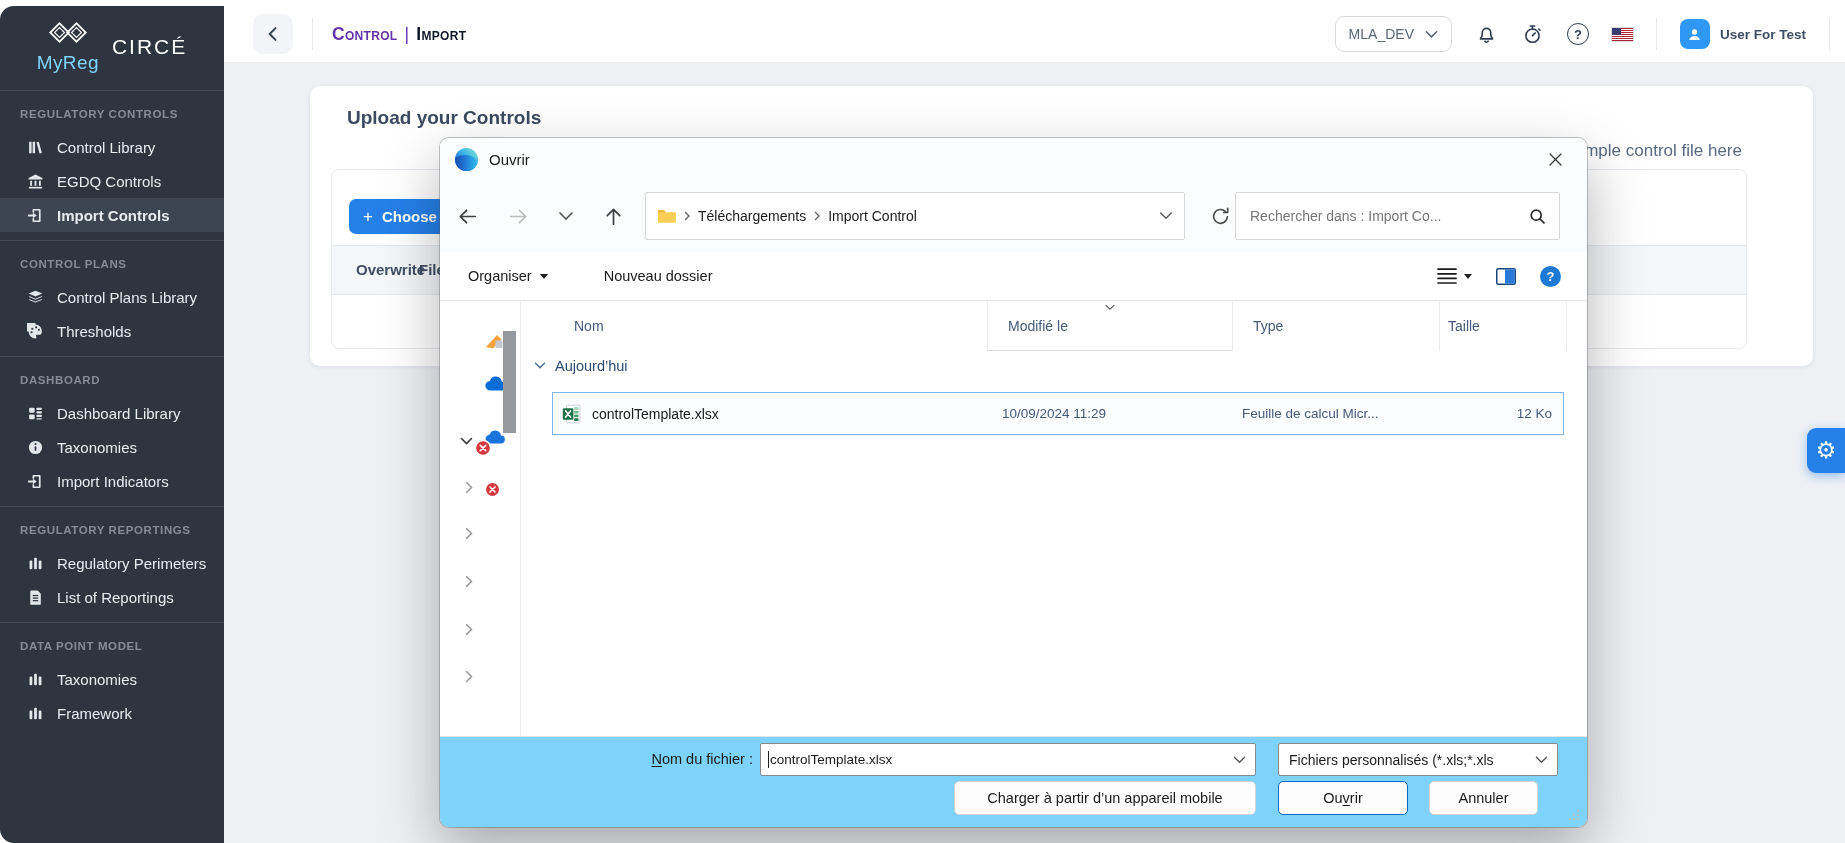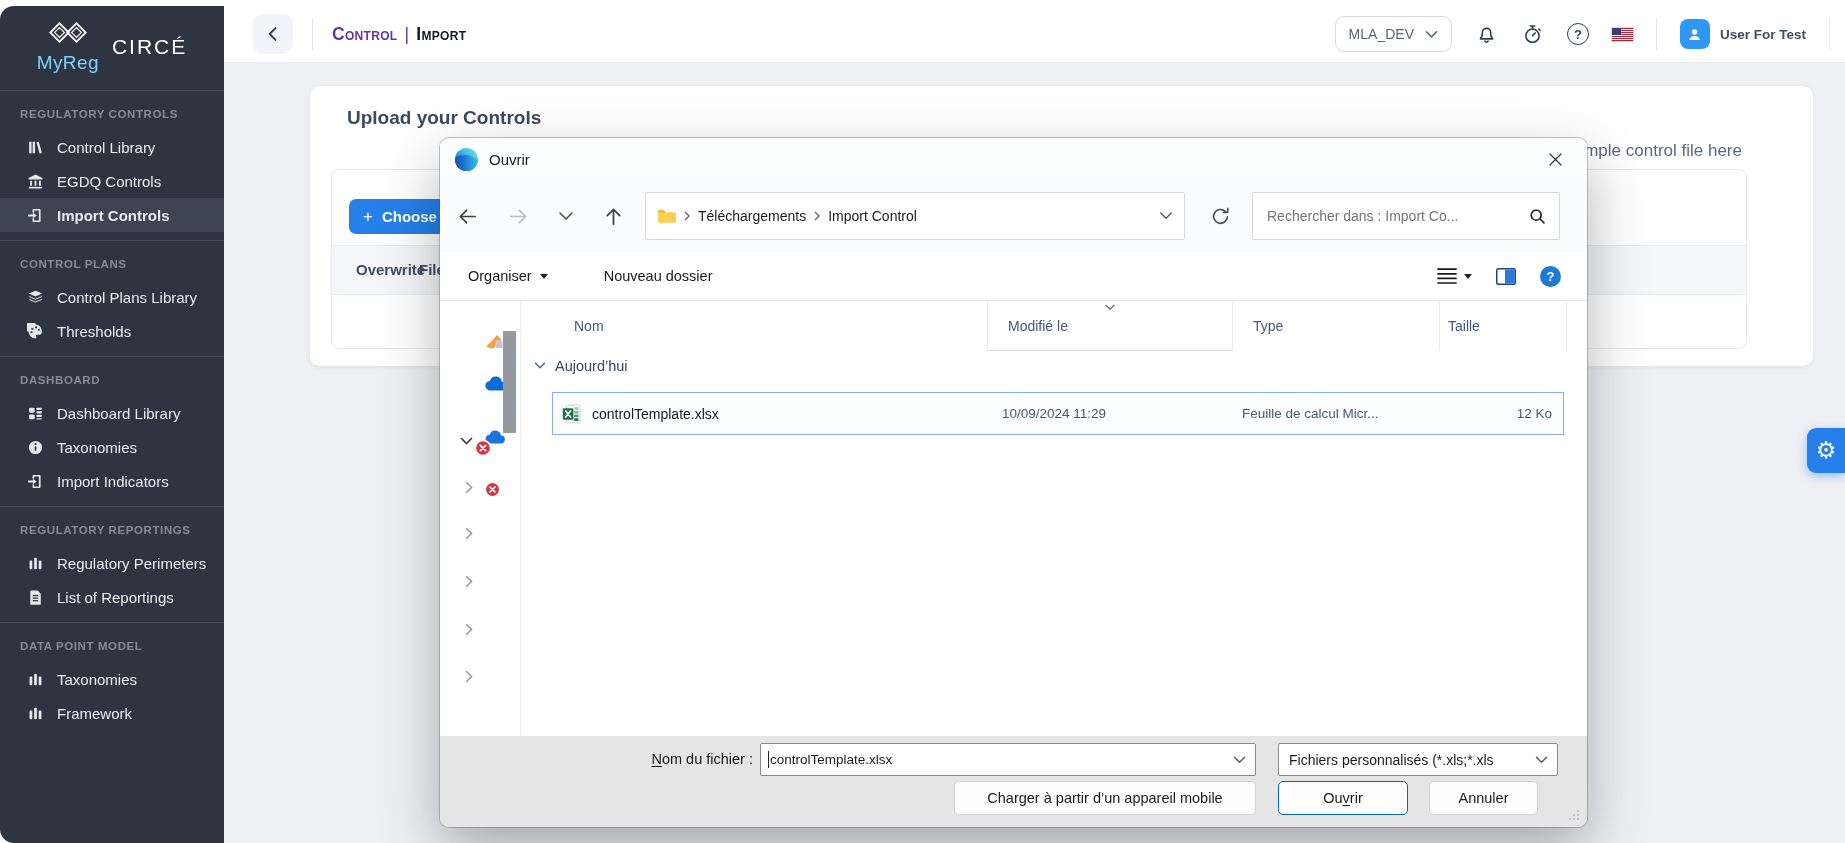--- a/index.html
+++ b/index.html
@@ -60,21 +60,21 @@
   .dlg-title .t{margin-left:11px;font-size:15px}
   .dlg-close{margin-left:auto;width:34px;height:32px;display:flex;align-items:center;justify-content:center;color:#3a3a3a;cursor:pointer}
   .dlg-nav{height:72px;flex:none;display:flex;align-items:center;background:#fbfcfd;padding:0 27px 0 16px}
   .nav-ic{color:#3f3f3f;margin-right:28px;cursor:pointer;flex:none}
   .nav-ic.dis{color:#b9bcbf}
   .addr{display:flex;align-items:center;height:48px;width:540px;border:1px solid #d7d7d7;background:#fff;margin-left:20px;padding:0 11px;border-radius:2px;box-sizing:border-box;flex:none}
   .addr .gt{color:#5f6368;margin:0 8px;flex:none}
   .addr .crumbtxt{font-size:14px;white-space:nowrap;cursor:pointer}
   .addr .spacer{flex:1}
   .refresh{margin-left:24px;color:#4a4a4a;cursor:pointer;flex:none}
-  .searchbox{margin-left:20px;flex:1;height:48px;border:1px solid #d7d7d7;border-radius:2px;display:flex;align-items:center;padding:0 12px;background:#fff;box-sizing:border-box}
+  .searchbox{margin-left:3px;flex:1;height:48px;border:1px solid #d7d7d7;border-radius:2px;display:flex;align-items:center;padding:0 12px;background:#fff;box-sizing:border-box}
   .searchbox input{border:none;outline:none;flex:1;min-width:0;font-size:14px;color:#1b1b1b;font-family:inherit;background:transparent}
   .searchbox input::placeholder{color:#767676}
   .mag{color:#2f2f2f;flex:none}
   .dlg-toolbar{height:48px;flex:none;display:flex;align-items:center;background:#fff;border-bottom:1px solid #e6e6e6;padding:0 26px 0 28px;font-size:14.5px}
   .organize{display:flex;align-items:center;gap:8px;cursor:pointer}
   .caret{width:0;height:0;border-left:4.5px solid transparent;border-right:4.5px solid transparent;border-top:5px solid #222}
   .newfolder{margin-left:56px;cursor:pointer}
   .tbar-icons{margin-left:auto;display:flex;align-items:center;gap:24px}
   .viewsbtn{display:flex;align-items:center;gap:7px;color:#1b1b1b;cursor:pointer}
   .helpc{width:21px;height:21px;border-radius:50%;background:#1d79d4;color:#fff;font-weight:bold;font-size:13px;display:flex;align-items:center;justify-content:center;cursor:pointer}
@@ -93,21 +93,21 @@
   .fh4{width:127px;border-left:1px solid #ebebeb;padding-left:8px}
   .fh5{flex:1;border-left:1px solid #ebebeb}
   .sortchev{position:absolute;top:3px;left:50%;transform:translateX(-50%);color:#5a5a5a}
   .fgroup{position:absolute;left:13px;top:57px;display:flex;align-items:center;gap:9px;color:#2c4a6e;font-size:14.5px;cursor:pointer}
   .fgroup .gchev{color:#46688f}
   .frow{position:absolute;left:31px;top:91px;width:1012px;height:43px;border:1px solid #7fb2e8;background:#fcfdff;display:flex;align-items:center;box-sizing:border-box;cursor:pointer}
   .fico{margin-left:9px;flex:none}
   .fname{margin-left:10px;font-size:14px;color:#191919}
   .fcell{position:absolute;font-size:13.5px;color:#44597a;white-space:nowrap}
   .fmod{left:449px}.ftype{left:689px}.fsize{right:11px}
-  .dlg-bottom{flex:none;height:90px;position:relative;background:#e5e5e5;border-top:1px solid #e4e4e4;border-radius:0 0 9px 9px}
+  .dlg-bottom{flex:none;height:90px;position:relative;background:#7dd3fc;border-top:1px solid #e4e4e4;border-radius:0 0 9px 9px}
   .fnlabel{position:absolute;left:0;top:6px;width:313px;height:33px;line-height:33px;text-align:right;font-size:14.5px;color:#1b1b1b}
   .u{text-decoration:underline;text-underline-offset:2px}
   .fninput{position:absolute;left:320px;top:6px;width:496px;height:33px;border:1px solid #8a8a8a;border-radius:2px;background:#fff;box-sizing:border-box;display:flex;align-items:center;padding:0 28px 0 7px;cursor:text}
   .caretbar{width:1px;height:17px;background:#222;margin-right:1px;flex:none}
   .fnval{font-size:13.5px;white-space:nowrap}
   .selchev{position:absolute;right:9px;top:50%;transform:translateY(-50%);color:#555}
   .ftsel{position:absolute;left:838px;top:6px;width:280px;height:33px;border:1px solid #8a8a8a;border-radius:2px;background:#fff;box-sizing:border-box;display:flex;align-items:center;padding:0 26px 0 10px;overflow:hidden;cursor:pointer}
   .ftval{font-size:14px;white-space:nowrap}
   .dbtn{position:absolute;height:34px;border:1px solid #d2d2d2;border-radius:5px;background:#fdfdfd;font-size:14.5px;color:#1b1b1b;font-family:inherit;cursor:pointer;box-sizing:border-box}
   .btn-mobile{left:514px;top:44px;width:302px}

